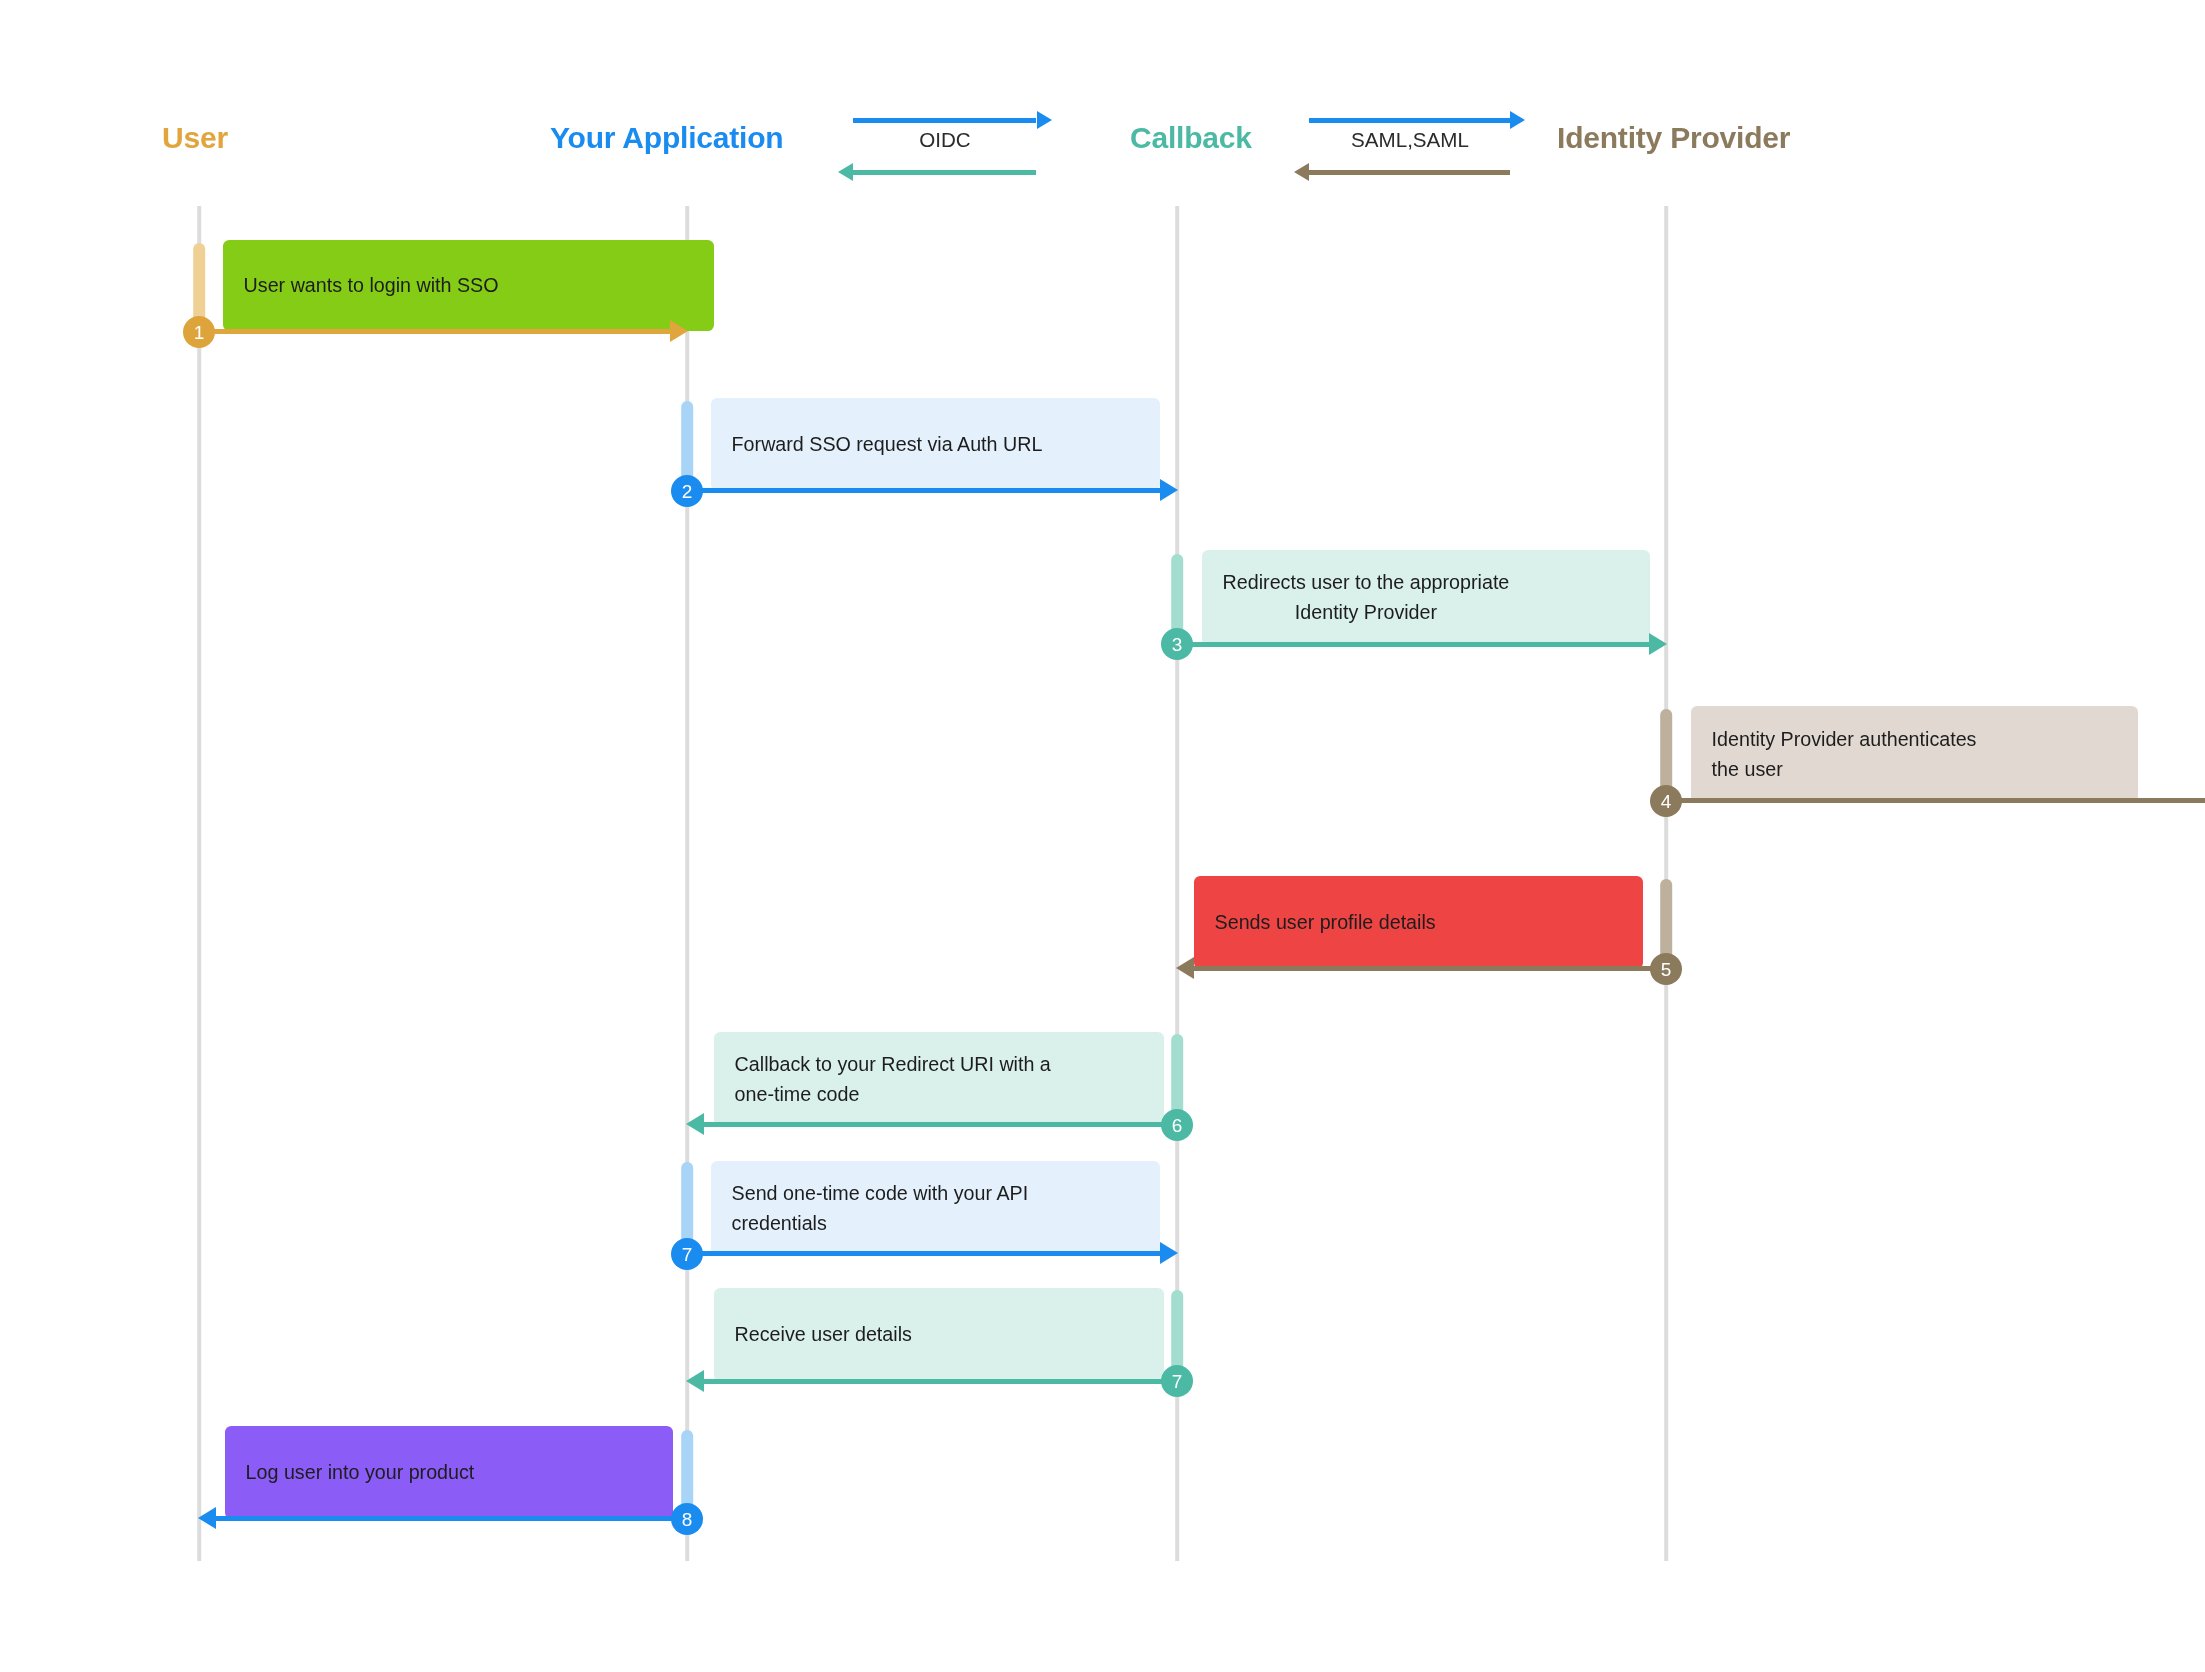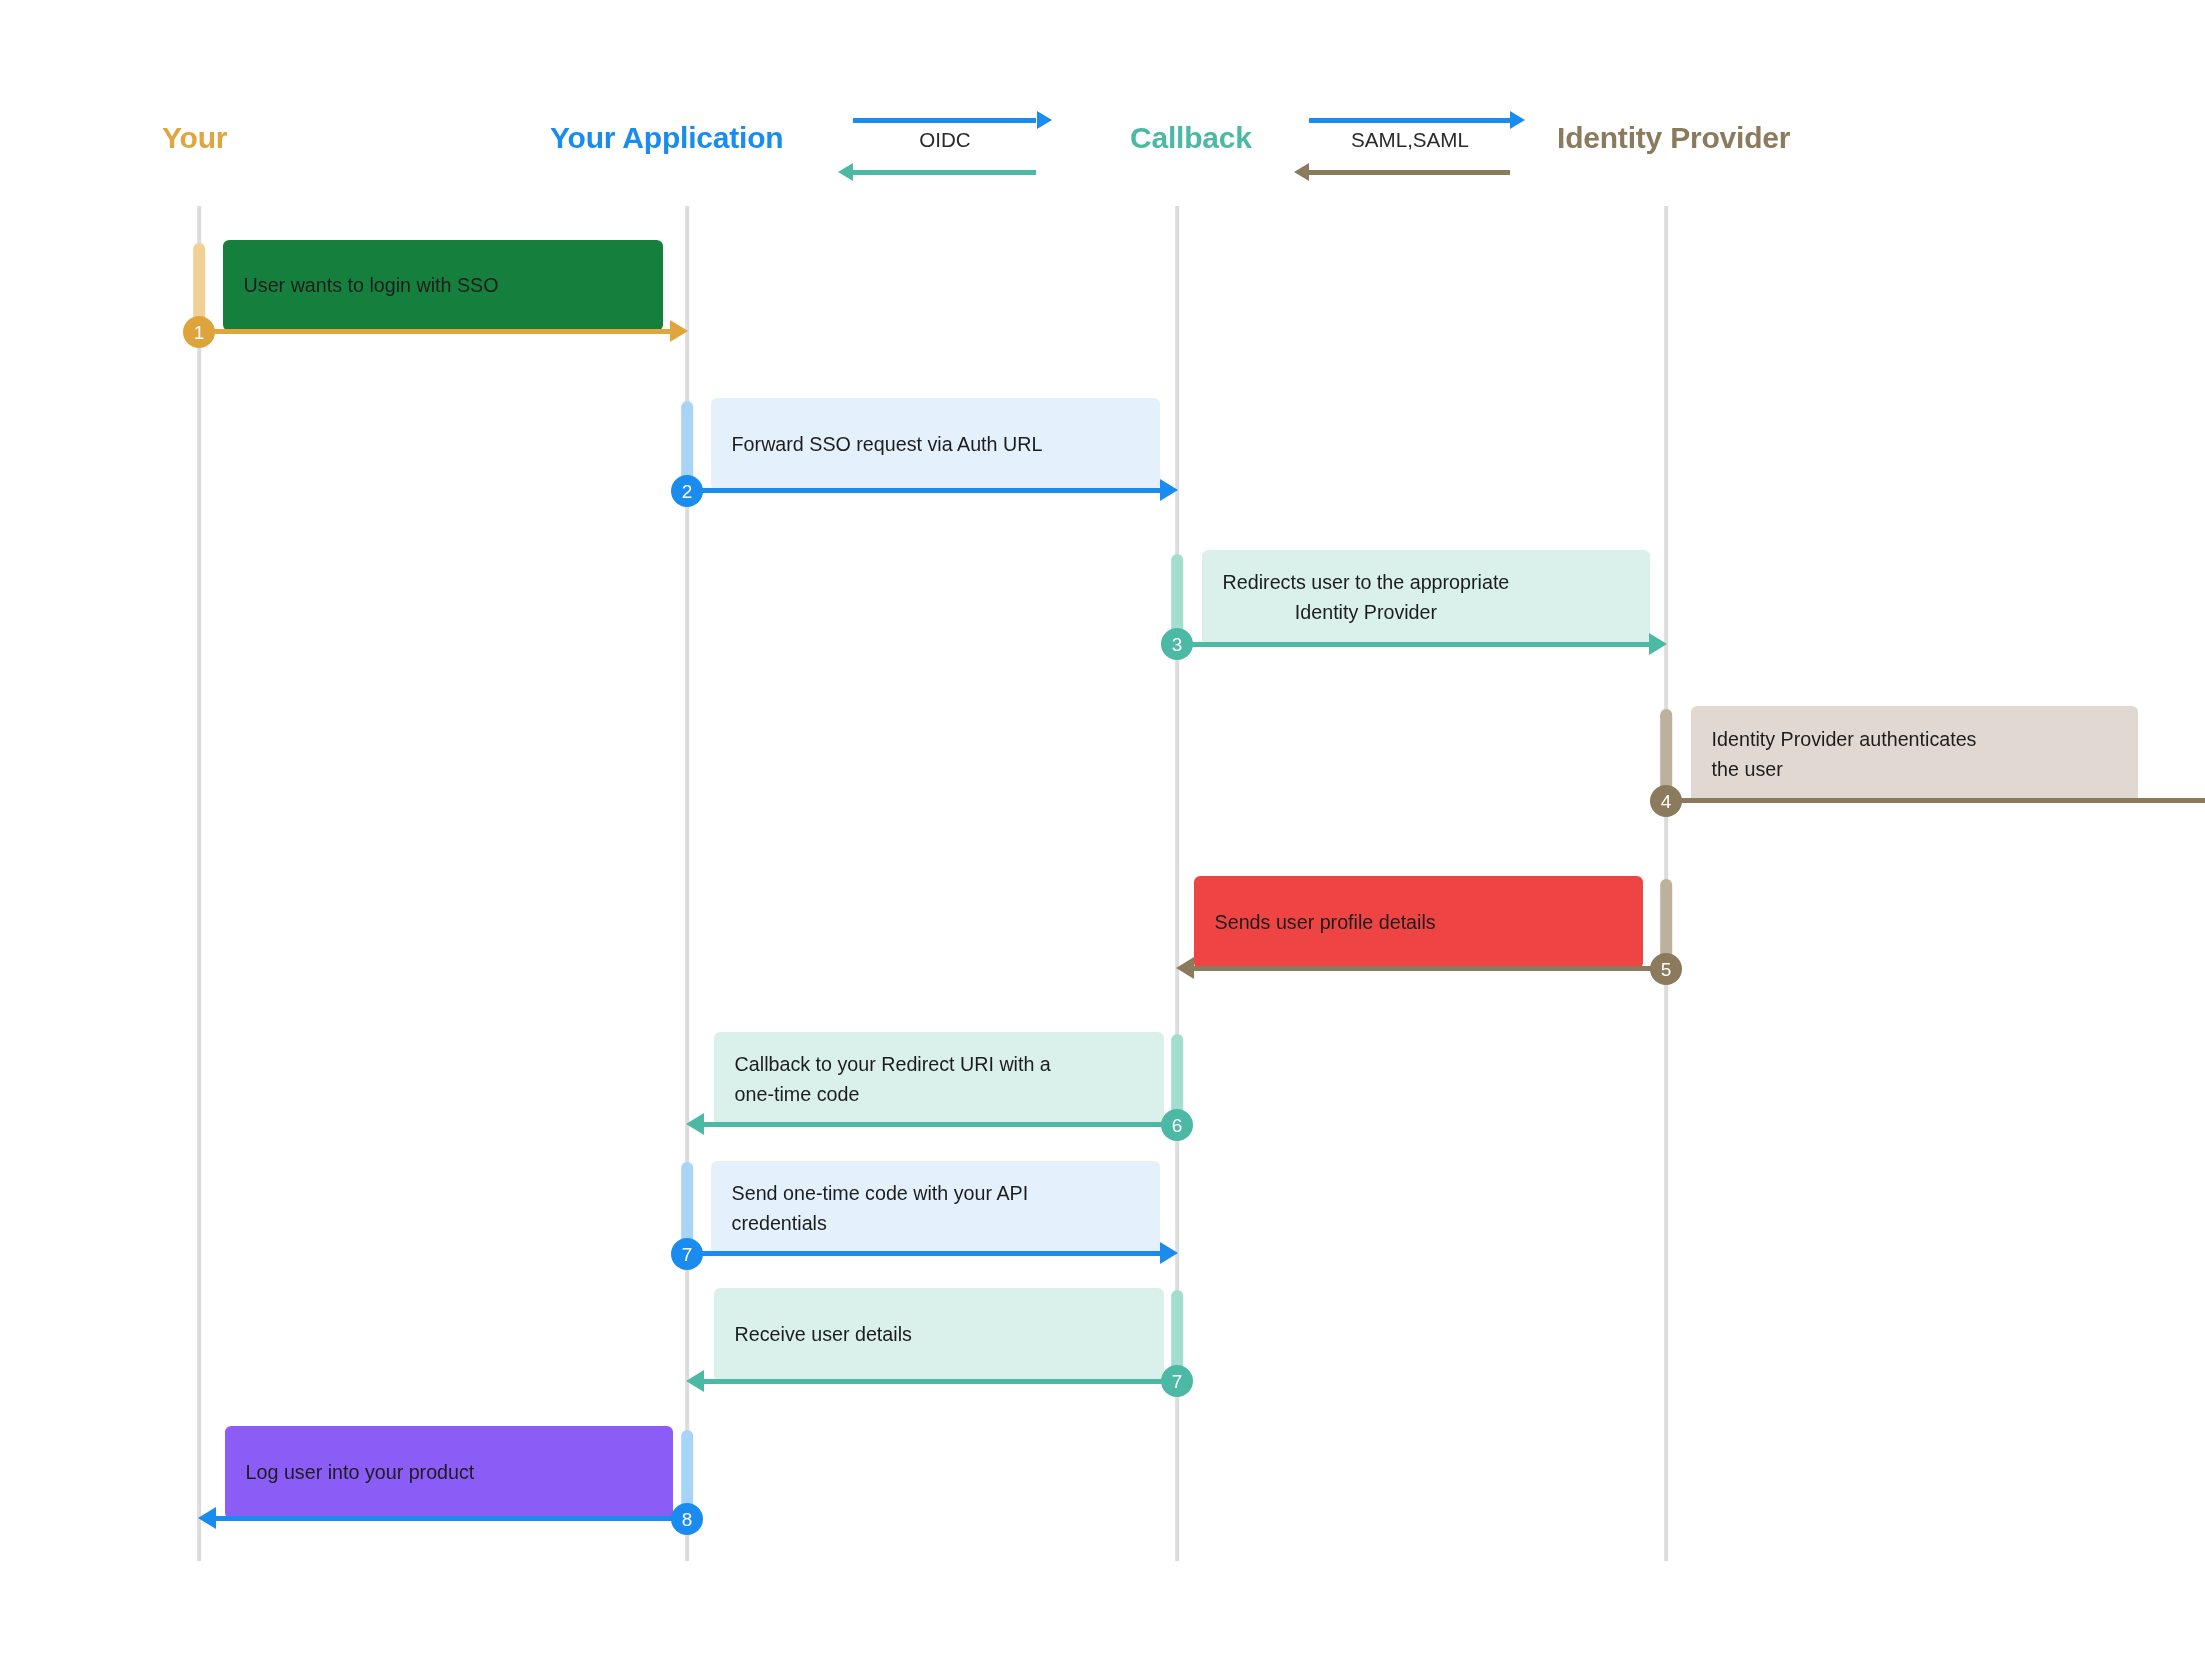--- a/index.html
+++ b/index.html
@@ -112,21 +112,21 @@
 <body>
 
 <div id="stage">
   <div id="layer-lifelines">
       <div class="lifeline" style="left: 199px; top: 206px; height: 1355px; background: rgb(220, 220, 220);"></div>
       <div class="lifeline" style="left: 687px; top: 206px; height: 1355px; background: rgb(220, 220, 220);"></div>
       <div class="lifeline" style="left: 1177px; top: 206px; height: 1355px; background: rgb(220, 220, 220);"></div>
       <div class="lifeline" style="left: 1666px; top: 206px; height: 1355px; background: rgb(220, 220, 220);"></div>
     </div>
   <div id="layer-headers">
-      <div class="participant-header" style="left: 162px; top: 123px; color: rgb(224, 165, 60);">Your</div>
+      <div class="participant-header" style="left: 162px; top: 123px; color: rgb(224, 165, 60);">User</div>
       <div class="participant-header" style="left: 550px; top: 123px; color: rgb(26, 140, 240);">Your Application</div>
       <div class="participant-header" style="left: 1130px; top: 123px; color: rgb(76, 185, 164);">Callback</div>
       <div class="participant-header" style="left: 1557px; top: 123px; color: rgb(140, 122, 93);">Identity Provider</div>
     </div>
   <div id="layer-legends">
       <div class="legend">
         <div class="legend-arrow-line" style="left: 853px; top: 118px; width: 183px; background: rgb(26, 140, 240);"></div>
         <div class="legend-arrow-head right" style="top: 111px; left: 1037px; border-left-color: rgb(26, 140, 240);"></div>
         <div class="legend-arrow-line" style="left: 853px; top: 170px; width: 183px; background: rgb(76, 185, 164);"></div>
         <div class="legend-arrow-head left" style="top: 163px; left: 838px; border-right-color: rgb(76, 185, 164);"></div>
@@ -135,21 +135,21 @@
       <div class="legend">
         <div class="legend-arrow-line" style="left: 1309px; top: 118px; width: 201px; background: rgb(26, 140, 240);"></div>
         <div class="legend-arrow-head right" style="top: 111px; left: 1510px; border-left-color: rgb(26, 140, 240);"></div>
         <div class="legend-arrow-line" style="left: 1309px; top: 170px; width: 201px; background: rgb(140, 122, 93);"></div>
         <div class="legend-arrow-head left" style="top: 163px; left: 1294px; border-right-color: rgb(140, 122, 93);"></div>
         <div class="legend-label" style="left: 1307px; top: 130px; width: 206px;">SAML,SAML</div>
       </div>
     </div>
   <div id="layer-steps">
       <div class="activation" style="left: 199px; top: 243px; height: 89px; background: rgb(240, 209, 149);"></div>
-      <div class="msgbox" style="left: 223px; top: 240px; width: 440px; height: 91px; background: #15803d;">
+      <div class="msgbox" style="left: 223px; top: 240px; width: 491px; height: 91px; background: #84cc16;">
         <span class="msgtext">User wants to login with SSO</span>
       </div>
       <div class="arrow-line" style="background: rgb(224, 165, 60); top: 329px; left: 199px; width: 472px;"></div>
       <div class="arrow-head right" style="left: 670px; top: 320px; border-left-color: rgb(224, 165, 60);"></div>
       <div class="badge" style="left: 199px; top: 332px; background: rgb(222, 164, 60);">1</div>
       <div class="activation" style="left: 687px; top: 401px; height: 91px; background: rgb(168, 212, 247);"></div>
       <div class="msgbox" style="left: 711px; top: 398px; width: 449px; height: 93px; background: rgb(228, 241, 252);">
         <span class="msgtext">Forward SSO request via Auth URL</span>
       </div>
       <div class="arrow-line" style="background: rgb(26, 140, 240); top: 488px; left: 687px; width: 475px;"></div>

